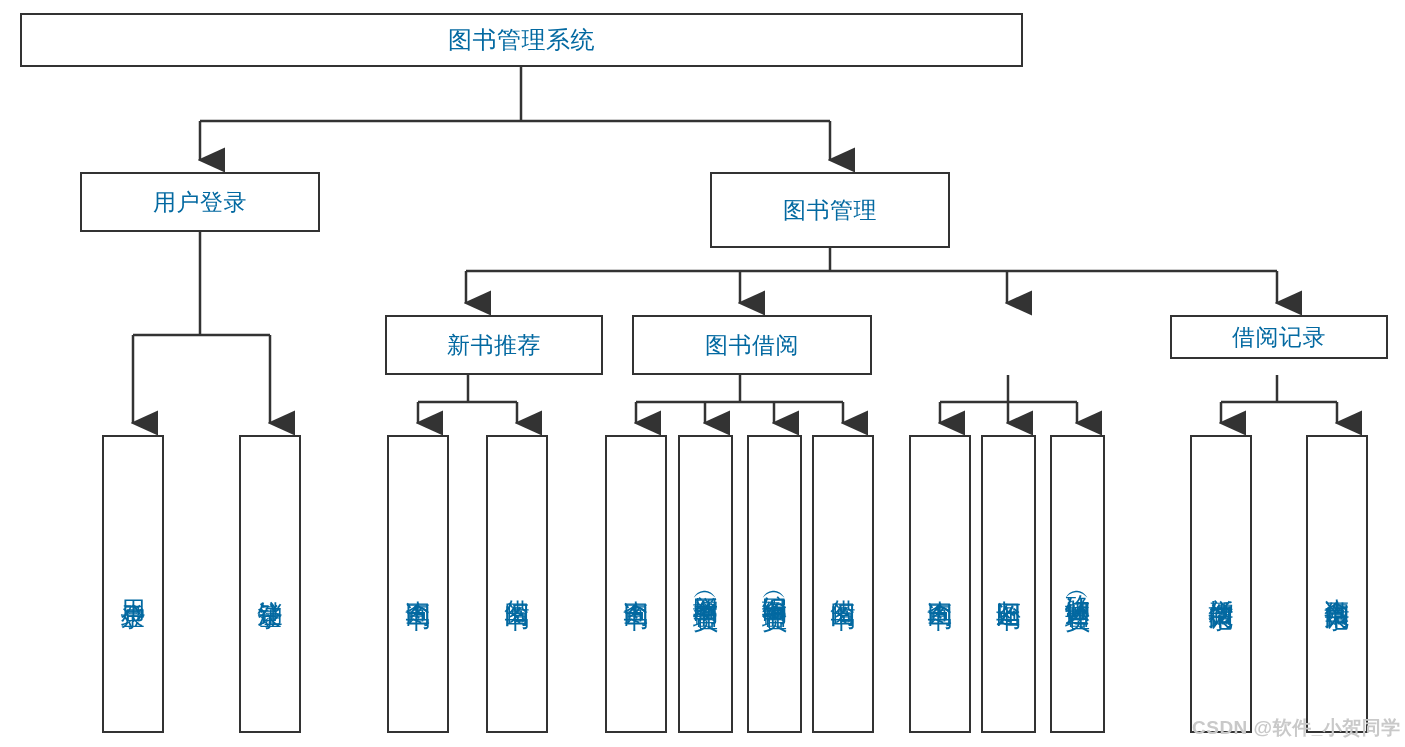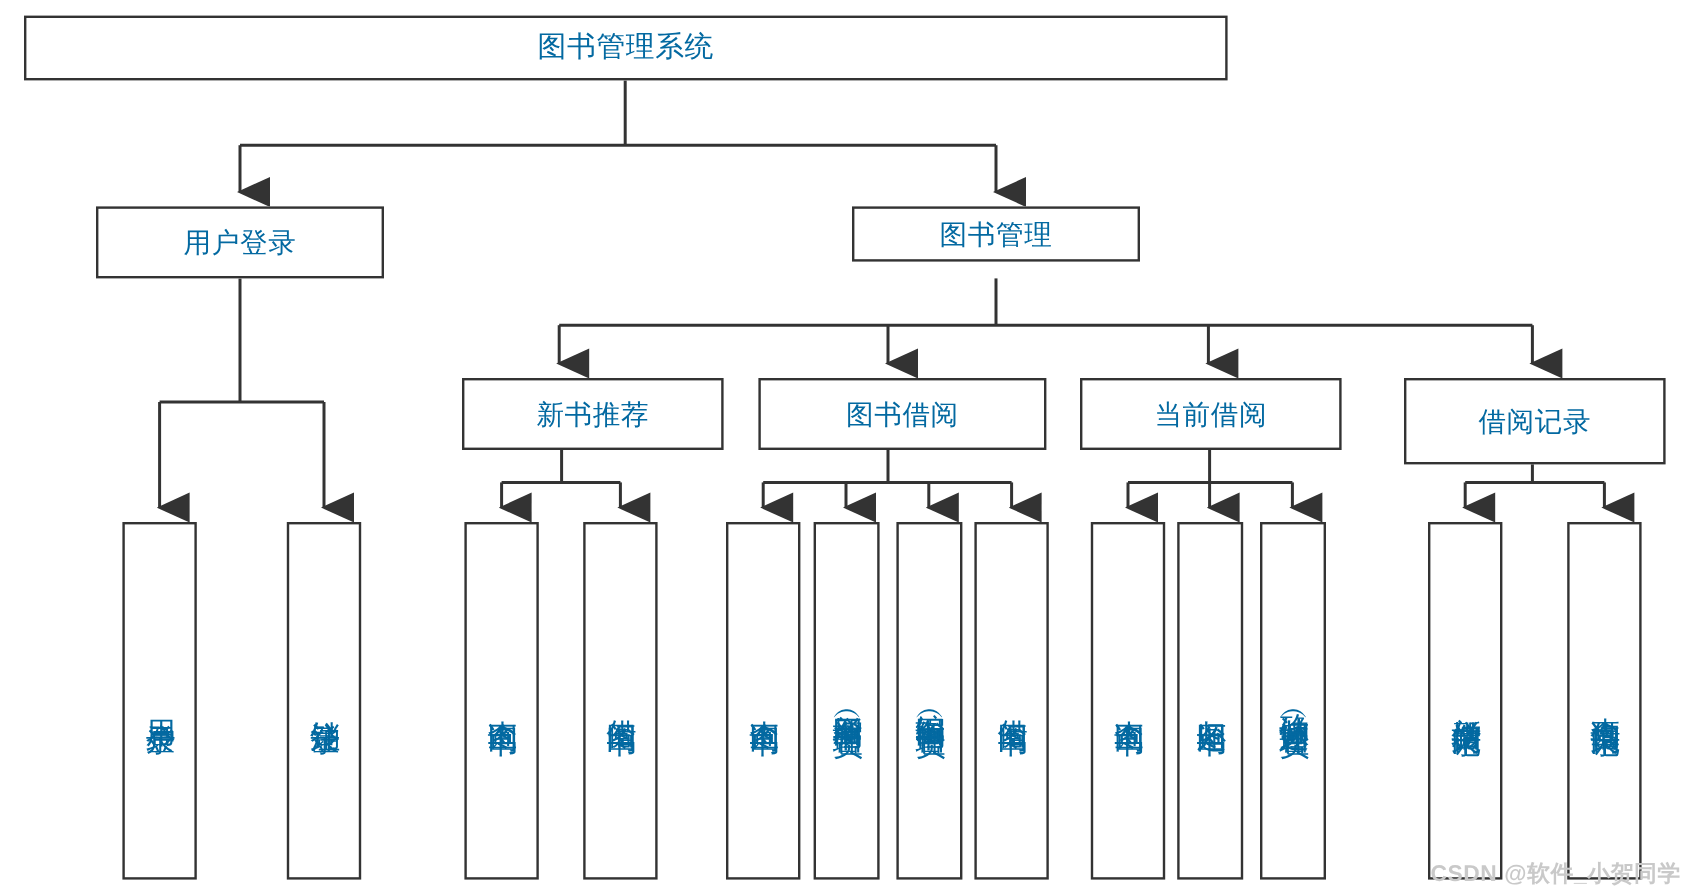--- a/index.html
+++ b/index.html
@@ -127,34 +127,31 @@
     </g>
   </svg>
 
   <div class="node horiz root" style="left:20px; top:13px; width:1003px; height:54px;">
     <span class="lbl">图书管理系统</span>
   </div>
 
   <div class="node horiz" style="left:80px; top:172px; width:240px; height:60px;">
     <span class="lbl">用户登录</span>
   </div>
-  <div class="node horiz" style="left:710px; top:172px; width:240px; height:46px;">
+  <div class="node horiz" style="left:710px; top:172px; width:240px; height:76px;">
     <span class="lbl">图书管理</span>
   </div>
 
   <div class="node horiz" style="left:360px; top:315px; width:218px; height:60px;margin-left:25px;">
     <span class="lbl">新书推荐</span>
   </div>
   <div class="node horiz" style="left:632px; top:315px; width:240px; height:60px;">
     <span class="lbl">图书借阅</span>
   </div>
-  <div class="node horiz" style="left:900px; top:315px; width:218px; height:60px;">
-    <span class="lbl">当前借阅</span>
-  </div>
-  <div class="node horiz" style="left:1170px; top:315px; width:218px; height:72px;">
+  <div class="node horiz" style="left:1170px; top:315px; width:218px; height:44px;">
     <span class="lbl">借阅记录</span>
   </div>
 
   <div class="node vert" style="left:102px; top:435px; width:62px; height:298px;">
     <span class="lbl">用户登录</span>
   </div>
   <div class="node vert" style="left:239px; top:435px; width:62px; height:298px;">
     <span class="lbl">注销登录</span>
   </div>
 

